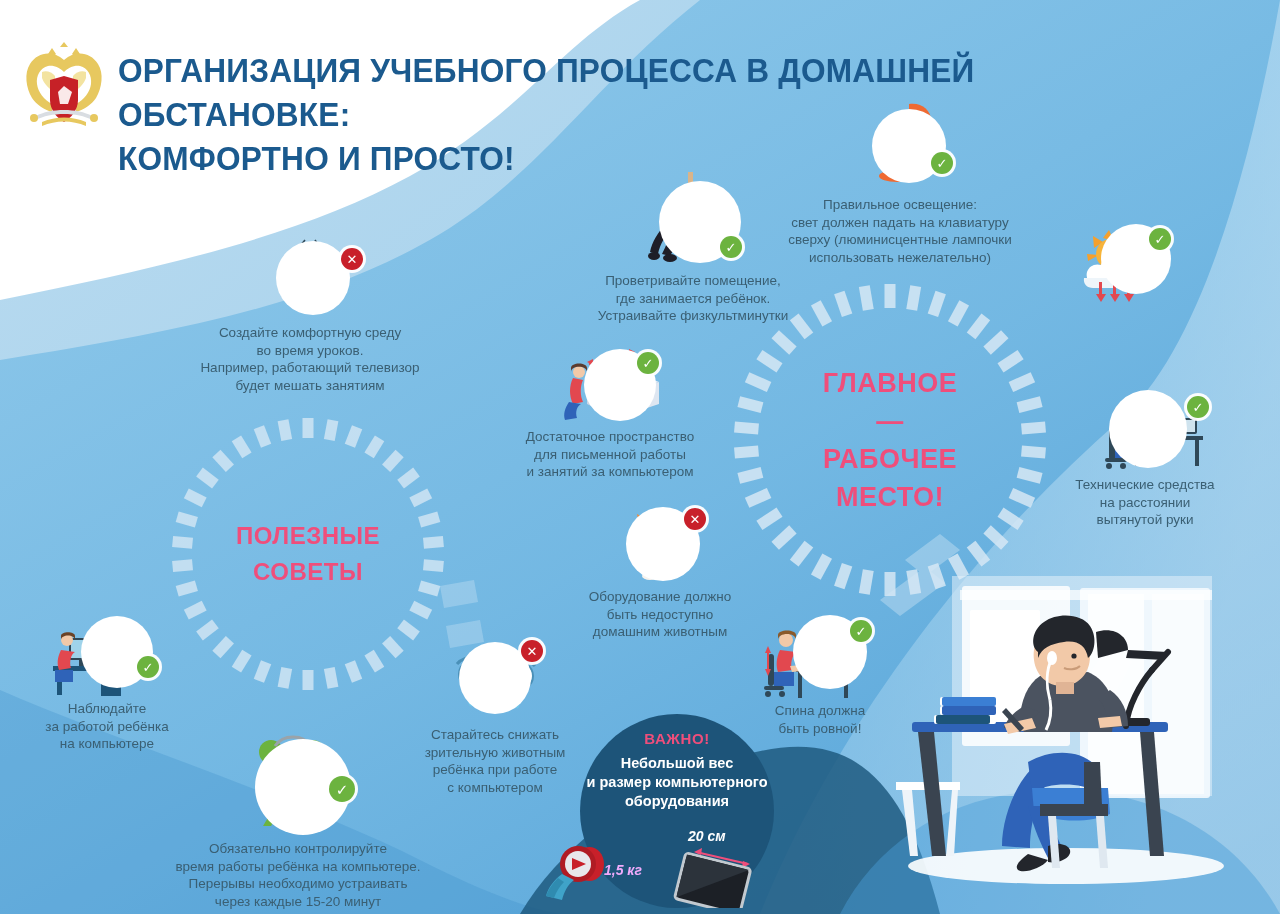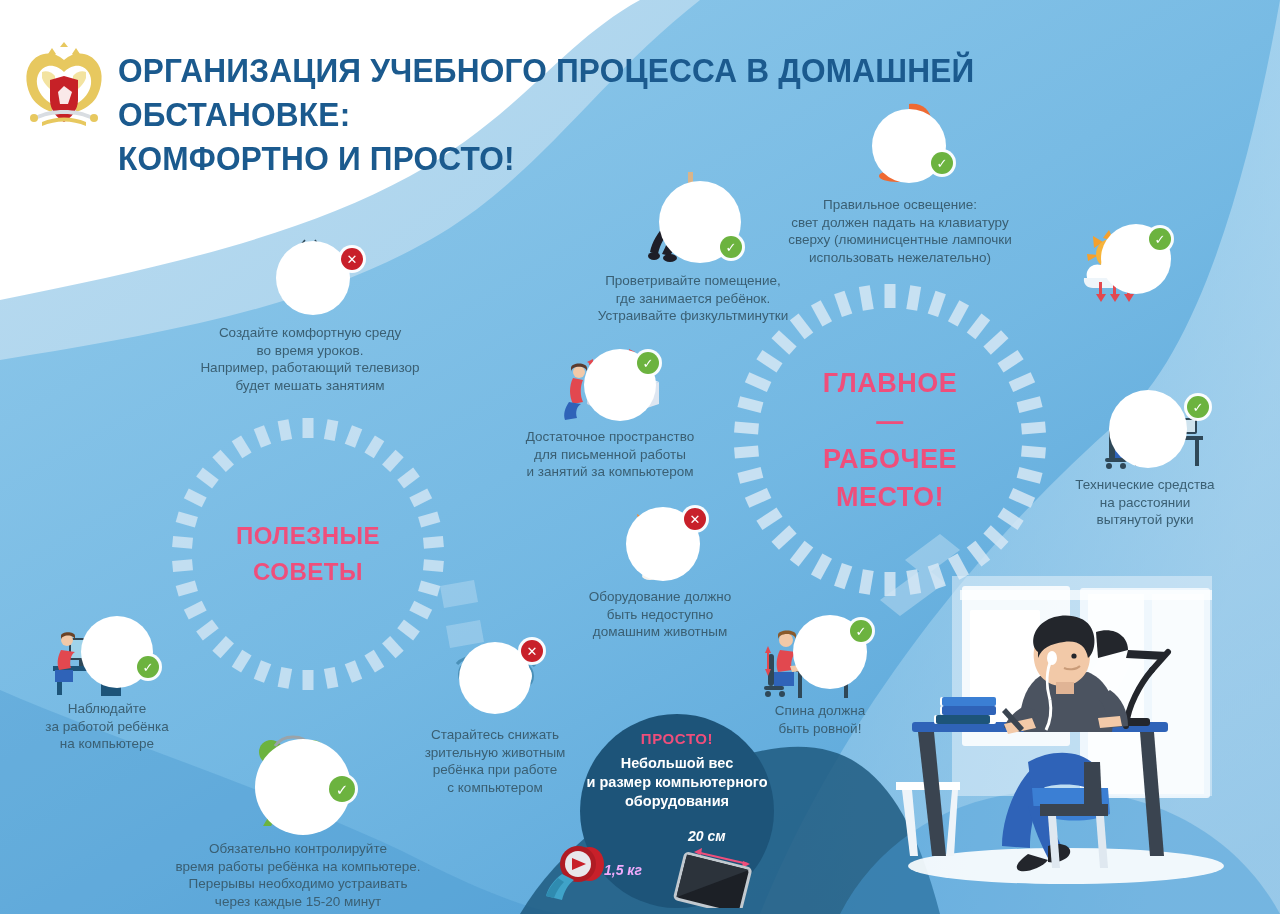--- a/index.html
+++ b/index.html
@@ -549,21 +549,21 @@
       </svg>
       <div class="badge no" style="width:22px;height:22px;font-size:13px;left:106px;top:10px;">✕</div>
     </div>
     <div class="cap">Старайтесь снижать
 зрительную животным
 ребёнка при работе
 с компьютером</div>
   </div>
 
   <div class="important">
-    <div class="imp-kicker">ПРОСТО!</div>
+    <div class="imp-kicker">ВАЖНО!</div>
     <div class="imp-text">Небольшой вес
 и размер компьютерного
 оборудования</div>
     <div class="imp-size nowrap">20 см</div>
     <div class="imp-weight nowrap">1,5 кг</div>
 
     <svg viewBox="0 0 194 194" width="194" height="194" style="position:absolute;left:0;top:0;">
 
       <g stroke="#ef4e7b" stroke-width="2" fill="none">
           <path d="M116,138 L168,150"></path>

